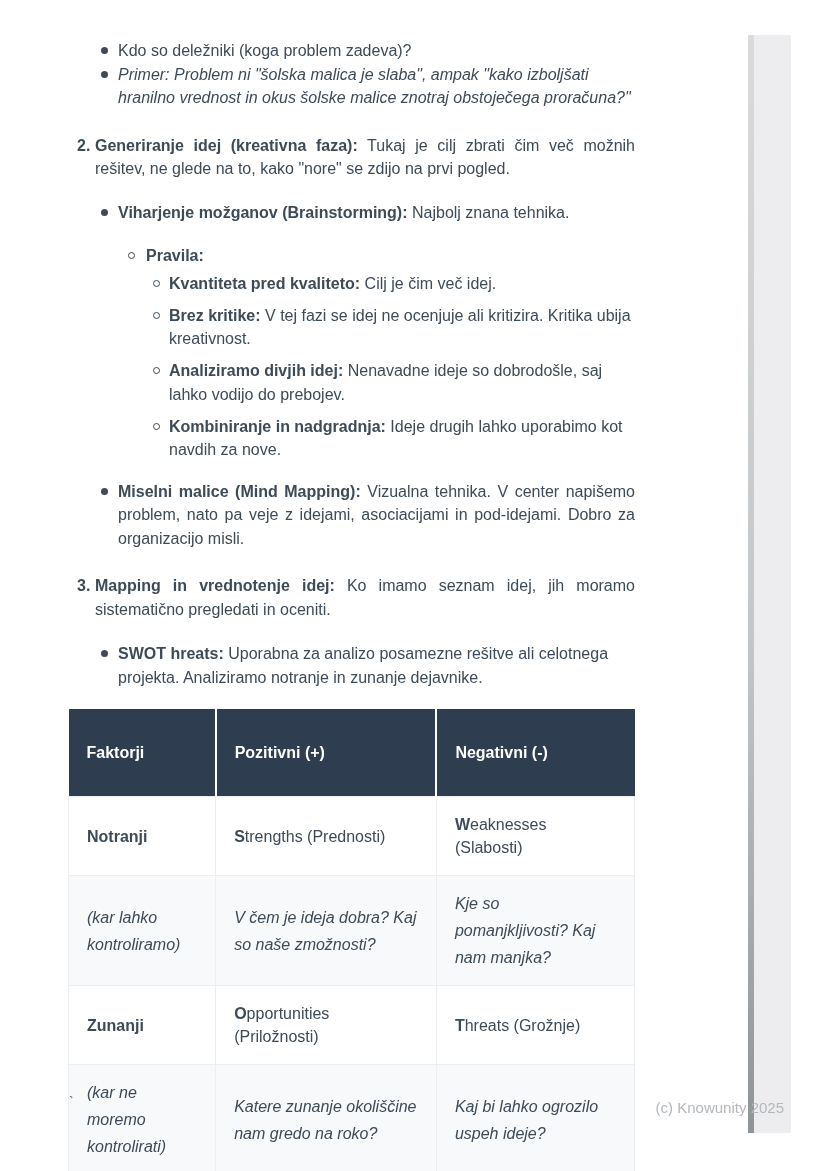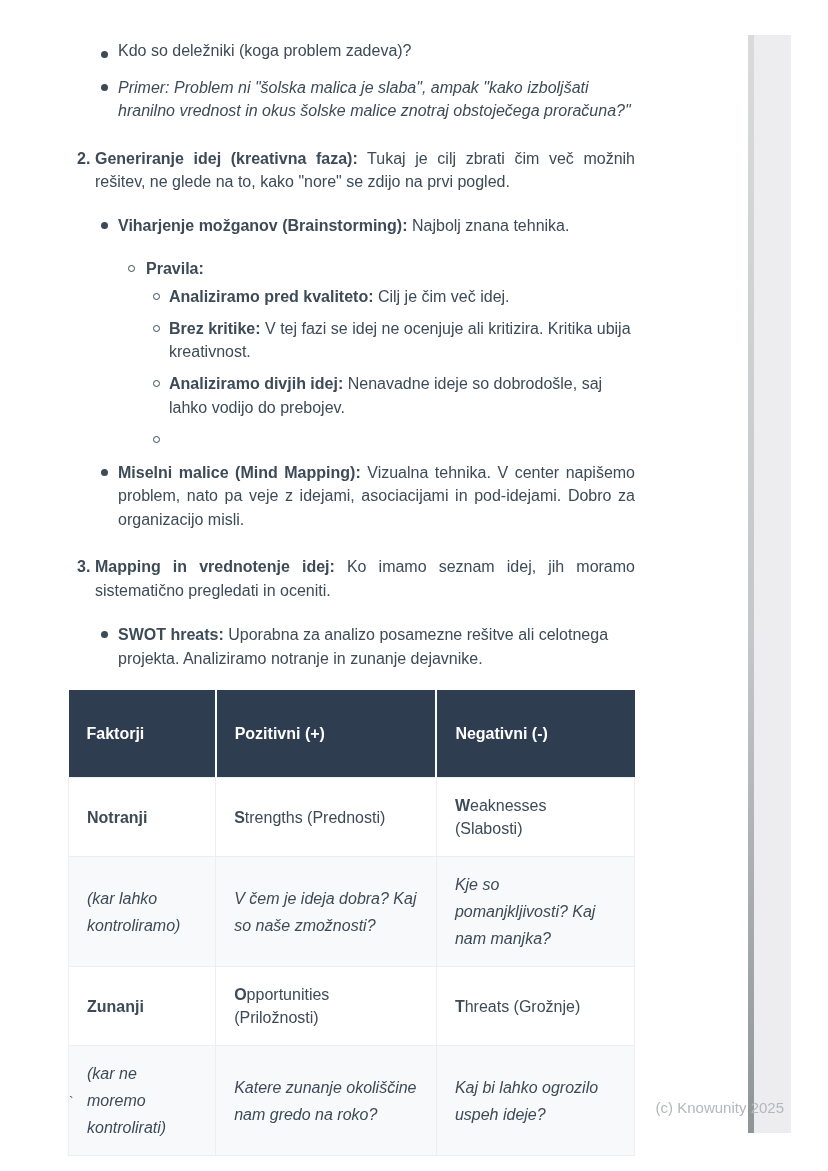--- a/index.html
+++ b/index.html
@@ -23,21 +23,21 @@
   .numbered .mk { margin-left:9px; width:18px; font-weight:bold; padding-top:0; }
 
   
   .lvl2 .mk { margin-left:60px; width:18px; padding-top:8px; }
   
   .lvl3 .mk { margin-left:85px; width:16px; padding-top:8px; }
   .circ { width:7px; height:7px; border-radius:50%; border:1.5px solid #3d4a57; background:transparent; display:block; }
 
   .mb4  { margin-bottom:4px; }
   .mb8  { margin-bottom:8.5px; }
-  .mb13 { margin-bottom:13px;align-items:center; }
+  .mb13 { margin-bottom:0; }
   .mb18 { margin-bottom:18px; }
   .mb20 { margin-bottom:20px; }
   .mb21 { margin-bottom:21px; }
   .mb24 { margin-bottom:24px; }
 
   
   table.swot { width:567px; border-collapse:collapse; table-layout:fixed; margin-top:0; }
   table.swot th {
     background:#2e3d4f; color:#ffffff; text-align:left; font-weight:bold; font-size:16px;
     padding:32px 18px; line-height:23px; border-right:2px solid #fbfcfc;
@@ -95,41 +95,42 @@
       <span class="mk">
           <span class="circ"></span>
         </span>
       <div class="tx"><strong>Pravila:</strong></div>
     </div>
 
     <div class="li lvl3 mb8">
       <span class="mk">
           <span class="circ"></span>
         </span>
-      <div class="tx"><strong>Analiziramo pred kvaliteto:</strong> <span>Cilj je čim več idej.</span></div>
+      <div class="tx"><strong>Kvantiteta pred kvaliteto:</strong> <span>Cilj je čim več idej.</span></div>
     </div>
 
     <div class="li lvl3 mb8">
       <span class="mk">
           <span class="circ"></span>
         </span>
       <div class="tx"><strong>Brez kritike:</strong> <span>V tej fazi se idej ne ocenjuje ali kritizira. Kritika ubija kreativnost.</span></div>
     </div>
 
     <div class="li lvl3 mb8">
       <span class="mk">
           <span class="circ"></span>
         </span>
       <div class="tx"><strong>Analiziramo divjih idej:</strong> <span>Nenavadne ideje so dobrodošle, saj lahko vodijo do prebojev.</span></div>
     </div>
 
     <div class="li lvl3 mb18">
       <span class="mk">
           <span class="circ"></span>
         </span>
+      <div class="tx"><strong>Kombiniranje in nadgradnja:</strong> <span>Ideje drugih lahko uporabimo kot navdih za nove.</span></div>
     </div>
 
     <div class="li lvl1 mb24">
       <span class="mk">
           <span class="dot"></span>
         </span>
       <div class="tx just"><strong>Miselni malice (Mind Mapping):</strong> <span>Vizualna tehnika. V center napišemo problem, nato pa veje z idejami, asociacijami in pod-idejami. Dobro za organizacijo misli.</span></div>
     </div>
 
     <div class="li numbered mb21">

